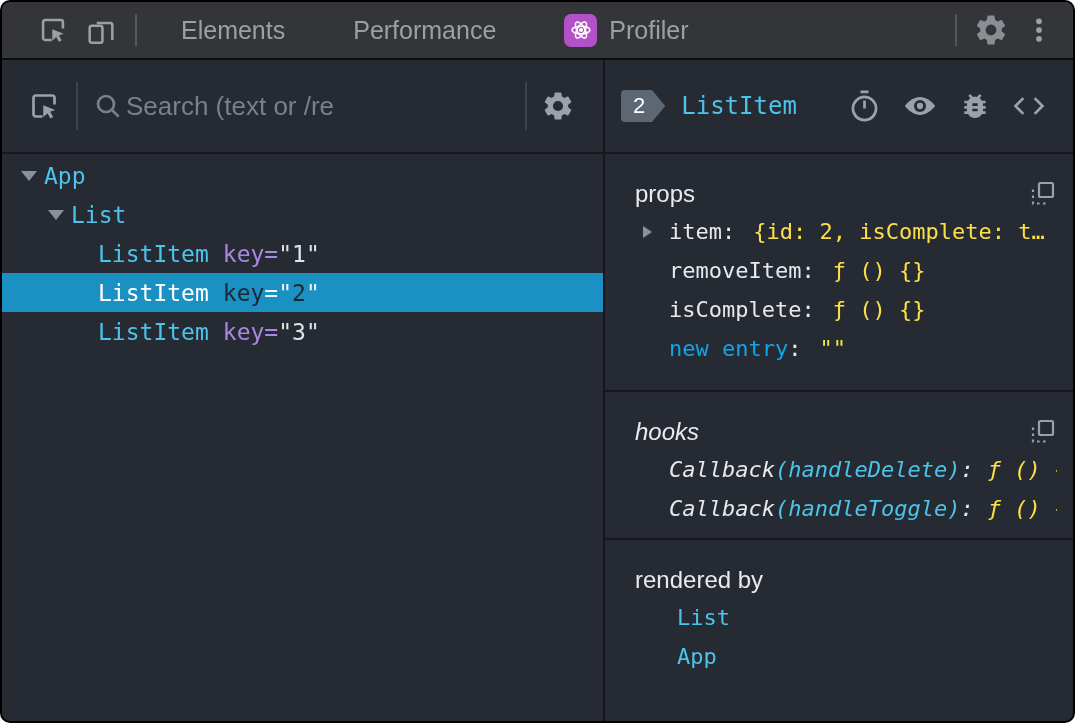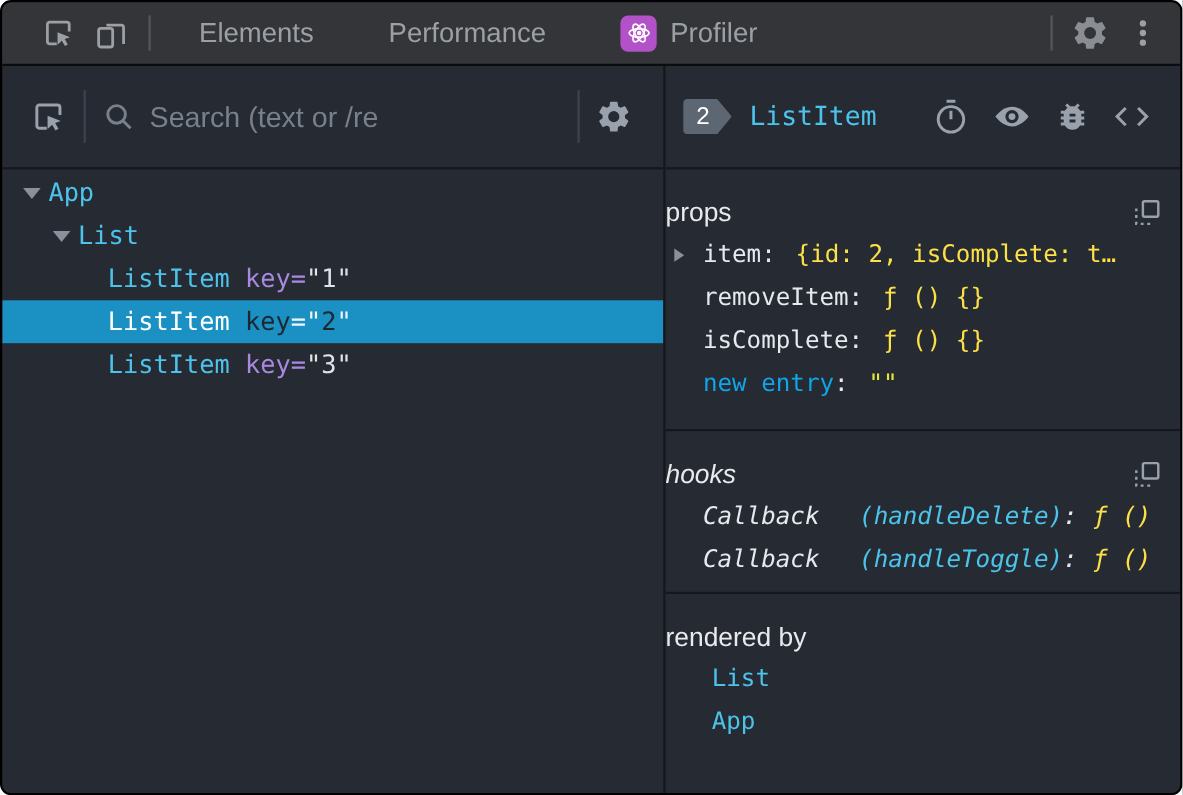--- a/index.html
+++ b/index.html
@@ -25,21 +25,21 @@
   
   .main{flex:1;display:flex;min-height:0;}
   .left{width:601px;flex:0 0 601px;border-right:2px solid #15171c;display:flex;flex-direction:column;}
   .right{flex:1;display:flex;flex-direction:column;min-width:0;}
   .panel-toolbar{height:92px;flex:0 0 92px;border-bottom:2px solid #15171c;display:flex;align-items:center;}
   .pt-left{padding:0 28px 0 24px;}
   .pt-sep{width:2px;height:48px;background:#3c4350;margin:0 14px;flex:0 0 2px;}
   .icon-btn{display:flex;align-items:center;justify-content:center;color:#99a1ad;background:none;border:none;padding:0;}
   .search-input{
     flex:1;min-width:0;background:transparent;border:none;outline:none;
-    color:#e6e9ed;font-size:26px;font-family:"Liberation Sans",sans-serif;margin-left:10px;
+    color:#e6e9ed;font-size:26px;font-family:"Liberation Sans",sans-serif;
   }
   .search-input::placeholder{color:#78808c;opacity:1;}
   
   .tree{flex:1;padding-top:2px;font-family:"DejaVu Sans Mono",monospace;font-size:23px;overflow:hidden;}
   .tree-row{height:39px;display:flex;align-items:center;white-space:pre;cursor:default;}
   .tree-row.d0{padding-left:12px;}
   .tree-row.d1{padding-left:39px;}
   .tree-row.d2{padding-left:66px;}
   .expander{width:30px;flex:0 0 30px;display:flex;align-items:center;justify-content:center;}
   .spacer{width:30px;flex:0 0 30px;}
@@ -57,33 +57,33 @@
   .rt{padding:0 26px 0 16px;}
   .owner-badge{
     height:32px;background:#5d6673;color:#fff;font-size:22px;
     display:flex;align-items:center;padding:0 20px 0 12px;
     clip-path:polygon(0 0,70% 0,100% 50%,70% 100%,0 100%);
     border-radius:4px;flex:0 0 auto;
   }
   .sel-name{color:#4cc3ea;font-family:"DejaVu Sans Mono",monospace;font-size:24px;margin-left:16px;}
   .rt-icons{margin-left:auto;display:flex;align-items:center;gap:20px;}
   
-  .section{border-bottom:2px solid #15171c;padding:0 16px 0 0;box-sizing:border-box;overflow:hidden;}
+  .section{border-bottom:2px solid #15171c;padding:0 16px 0 30px;box-sizing:border-box;overflow:hidden;}
   .sec-props{height:238px;}
   .sec-hooks{height:148px;font-style:italic;}
   .sec-rendered{flex:1;border-bottom:none;}
   .sec-header{display:flex;align-items:center;justify-content:space-between;padding-top:22px;height:36px;}
   .sec-title{font-size:24px;color:#e8eaed;}
   .kv-row{height:39px;display:flex;align-items:center;white-space:pre;
           font-family:"DejaVu Sans Mono",monospace;font-size:22px;padding-left:8px;}
   .kv-exp{width:26px;flex:0 0 26px;display:flex;align-items:center;}
   .kv-exp .tri-right{border-left-width:9px;border-top-width:6px;border-bottom-width:6px;}
   .kv-name{color:#e6e9ed;}
   .kv-colon{color:#e6e9ed;}
-  .kv-fn{color:#4cc3ea;margin-left:36px;}
+  .kv-fn{color:#4cc3ea;}
   .kv-val{color:#fde047;margin-left:18px;overflow:hidden;}
   .kv-val.tight{margin-left:14px;}
   .muted{color:#0ea5e9;}
   .yellow{color:#e7e73c;margin-left:18px;}
   .rb-row{height:39px;display:flex;align-items:center;padding-left:42px;
           font-family:"DejaVu Sans Mono",monospace;font-size:22px;}
   .link{color:#4cc3ea;cursor:pointer;}
   .plain{color:#e6e9ed;}
 </style>
 </head>

